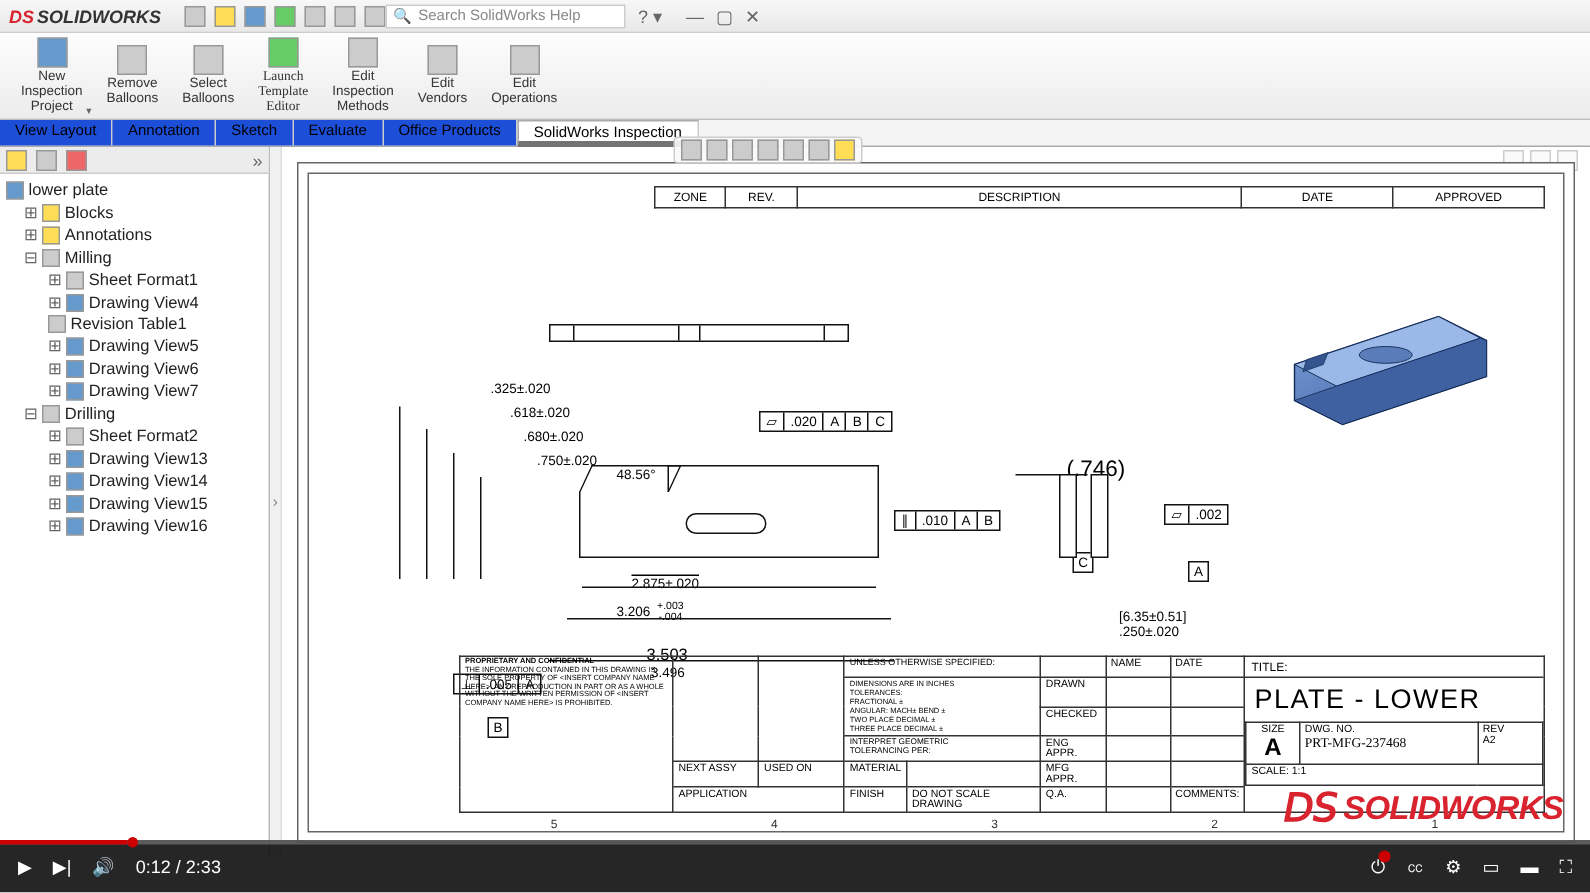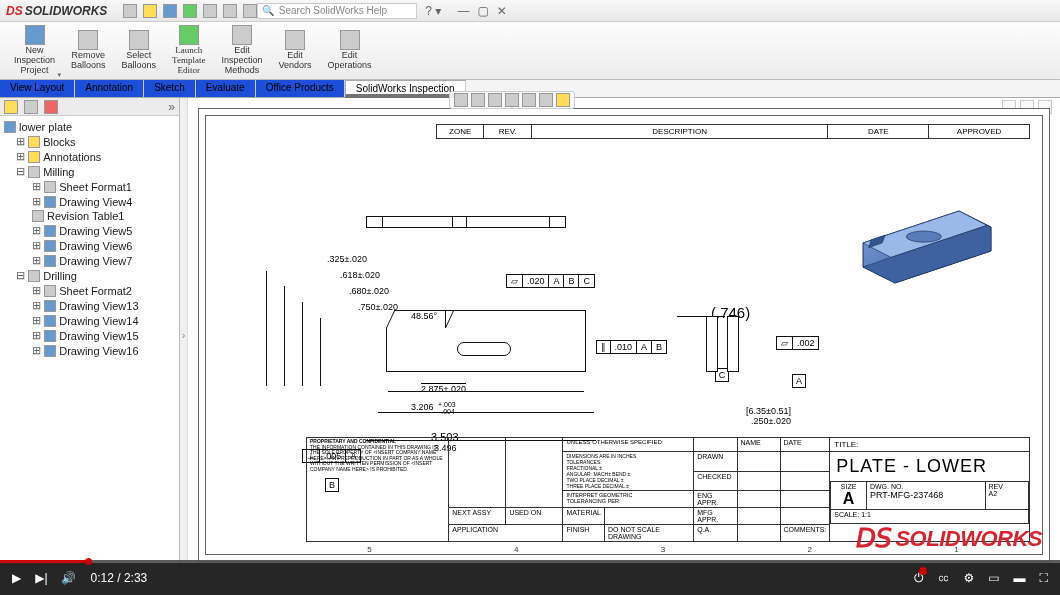--- a/index.html
+++ b/index.html
@@ -80,21 +80,21 @@
   .gdt1 { position:absolute; left:300px; top:158px; }
   .gdt2 { position:absolute; left:390px; top:224px; }
   .gdt3 { position:absolute; left:96px; top:333px; }
   .datum-sq { border:1.2px solid #111; width:14px; height:14px; display:flex; align-items:center; justify-content:center; font-size:9px; }
   .datum-b { position:absolute; left:119px; top:362px; }
   .datum-cr { position:absolute; left:509px; top:252px; }
   .datum-ar { position:absolute; left:586px; top:258px; }
 
   .ref746 { position:absolute; left:477px; top:188px; font-size:15px;margin-left:28px; }
   .par002 { position:absolute; left:570px; top:220px; font-size:9px; }
-  .dim-635 { position:absolute; left:540px; top:290px; font-size:9px; text-align:right; }
+  .dim-635 { position:absolute; left:540px; top:290px; font-size:9px; text-align:left; }
 
   .sideview { position:absolute; left:500px; top:200px; }
   .sideview .b1 { width:12px; height:56px; border:1.5px solid #111; display:inline-block; background:#fff; }
 
   .iso { position:absolute; right:35px; top:75px; width:160px; height:120px; }
 
   .titleblock { position:absolute; left:100px; right:12px; bottom:12px; }
   .titleblock table { border-collapse:collapse; width:100%; font-size:7px; }
   .titleblock td { border:1px solid #333; vertical-align:top; padding:1px 3px; height:14px; }
   .tb-title { font-size:18px; letter-spacing:1px; padding:4px 6px !important; }
@@ -444,21 +444,21 @@
               <td style="width:6%"></td>
               <td style="width:6%">NAME</td>
               <td style="width:6%">DATE</td>
               <td rowspan="6" style="width:28%; padding:0; vertical-align:top;">
                 <div style="border-bottom:1px solid #333; padding:2px 4px; font-size:8px;">TITLE:</div>
                 <div class="tb-title">PLATE - LOWER</div>
                 <table style="width:100%; border-collapse:collapse;">
                   <tbody>
                         <tr>
                     <td style="width:18%; text-align:center;"><span style="font-size:7px;">SIZE</span><br><b style="font-size:16px;">A</b></td>
-                    <td style="width:60%"><span style="font-size:7px;">DWG.  NO.</span><br><span style="font-size:9px;">PRT-MFG-237468</span></td>
+                    <td style="width:60%"><span style="font-size:7px;">DWG.  NO.</span><br><span style="font-size:9px;font-family:Liberation Serif, serif;">PRT-MFG-237468</span></td>
                     <td><span style="font-size:7px;">REV</span><br><span>A2</span></td>
                   </tr>
                   <tr>
                           <td colspan="3" style="font-size:7px;">SCALE: 1:1</td>
                         </tr>
                 </tbody>
                     </table>
               </td>
             </tr>
             <tr>

